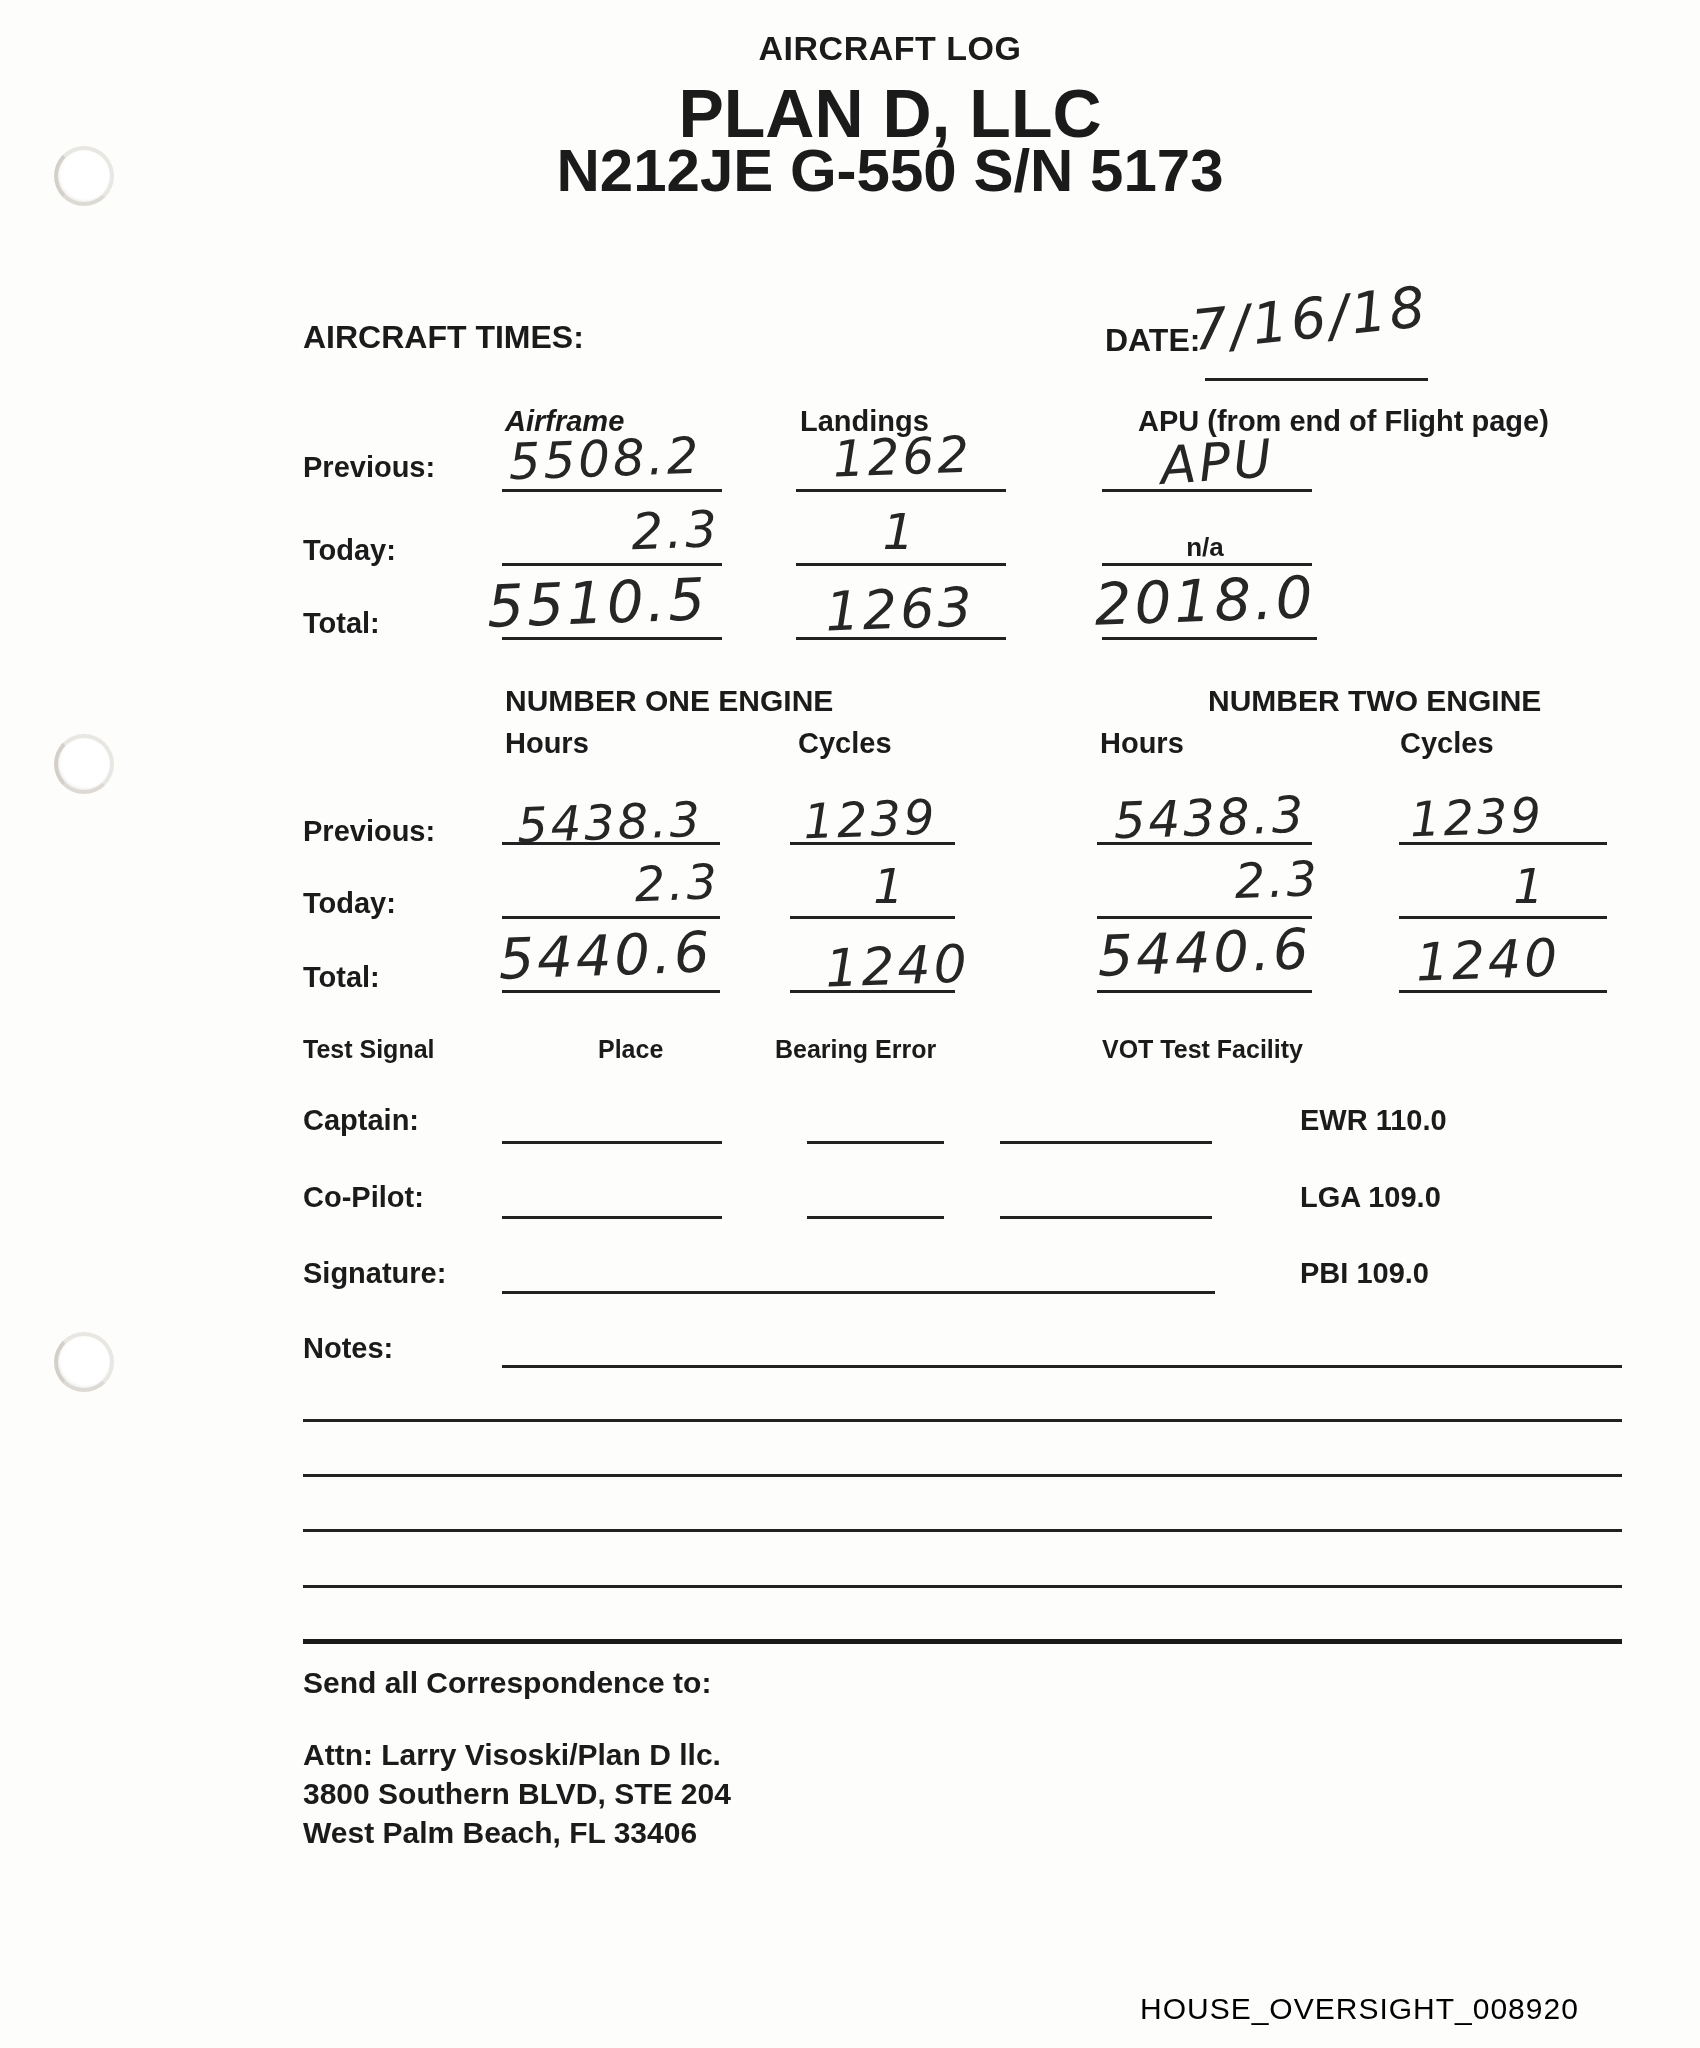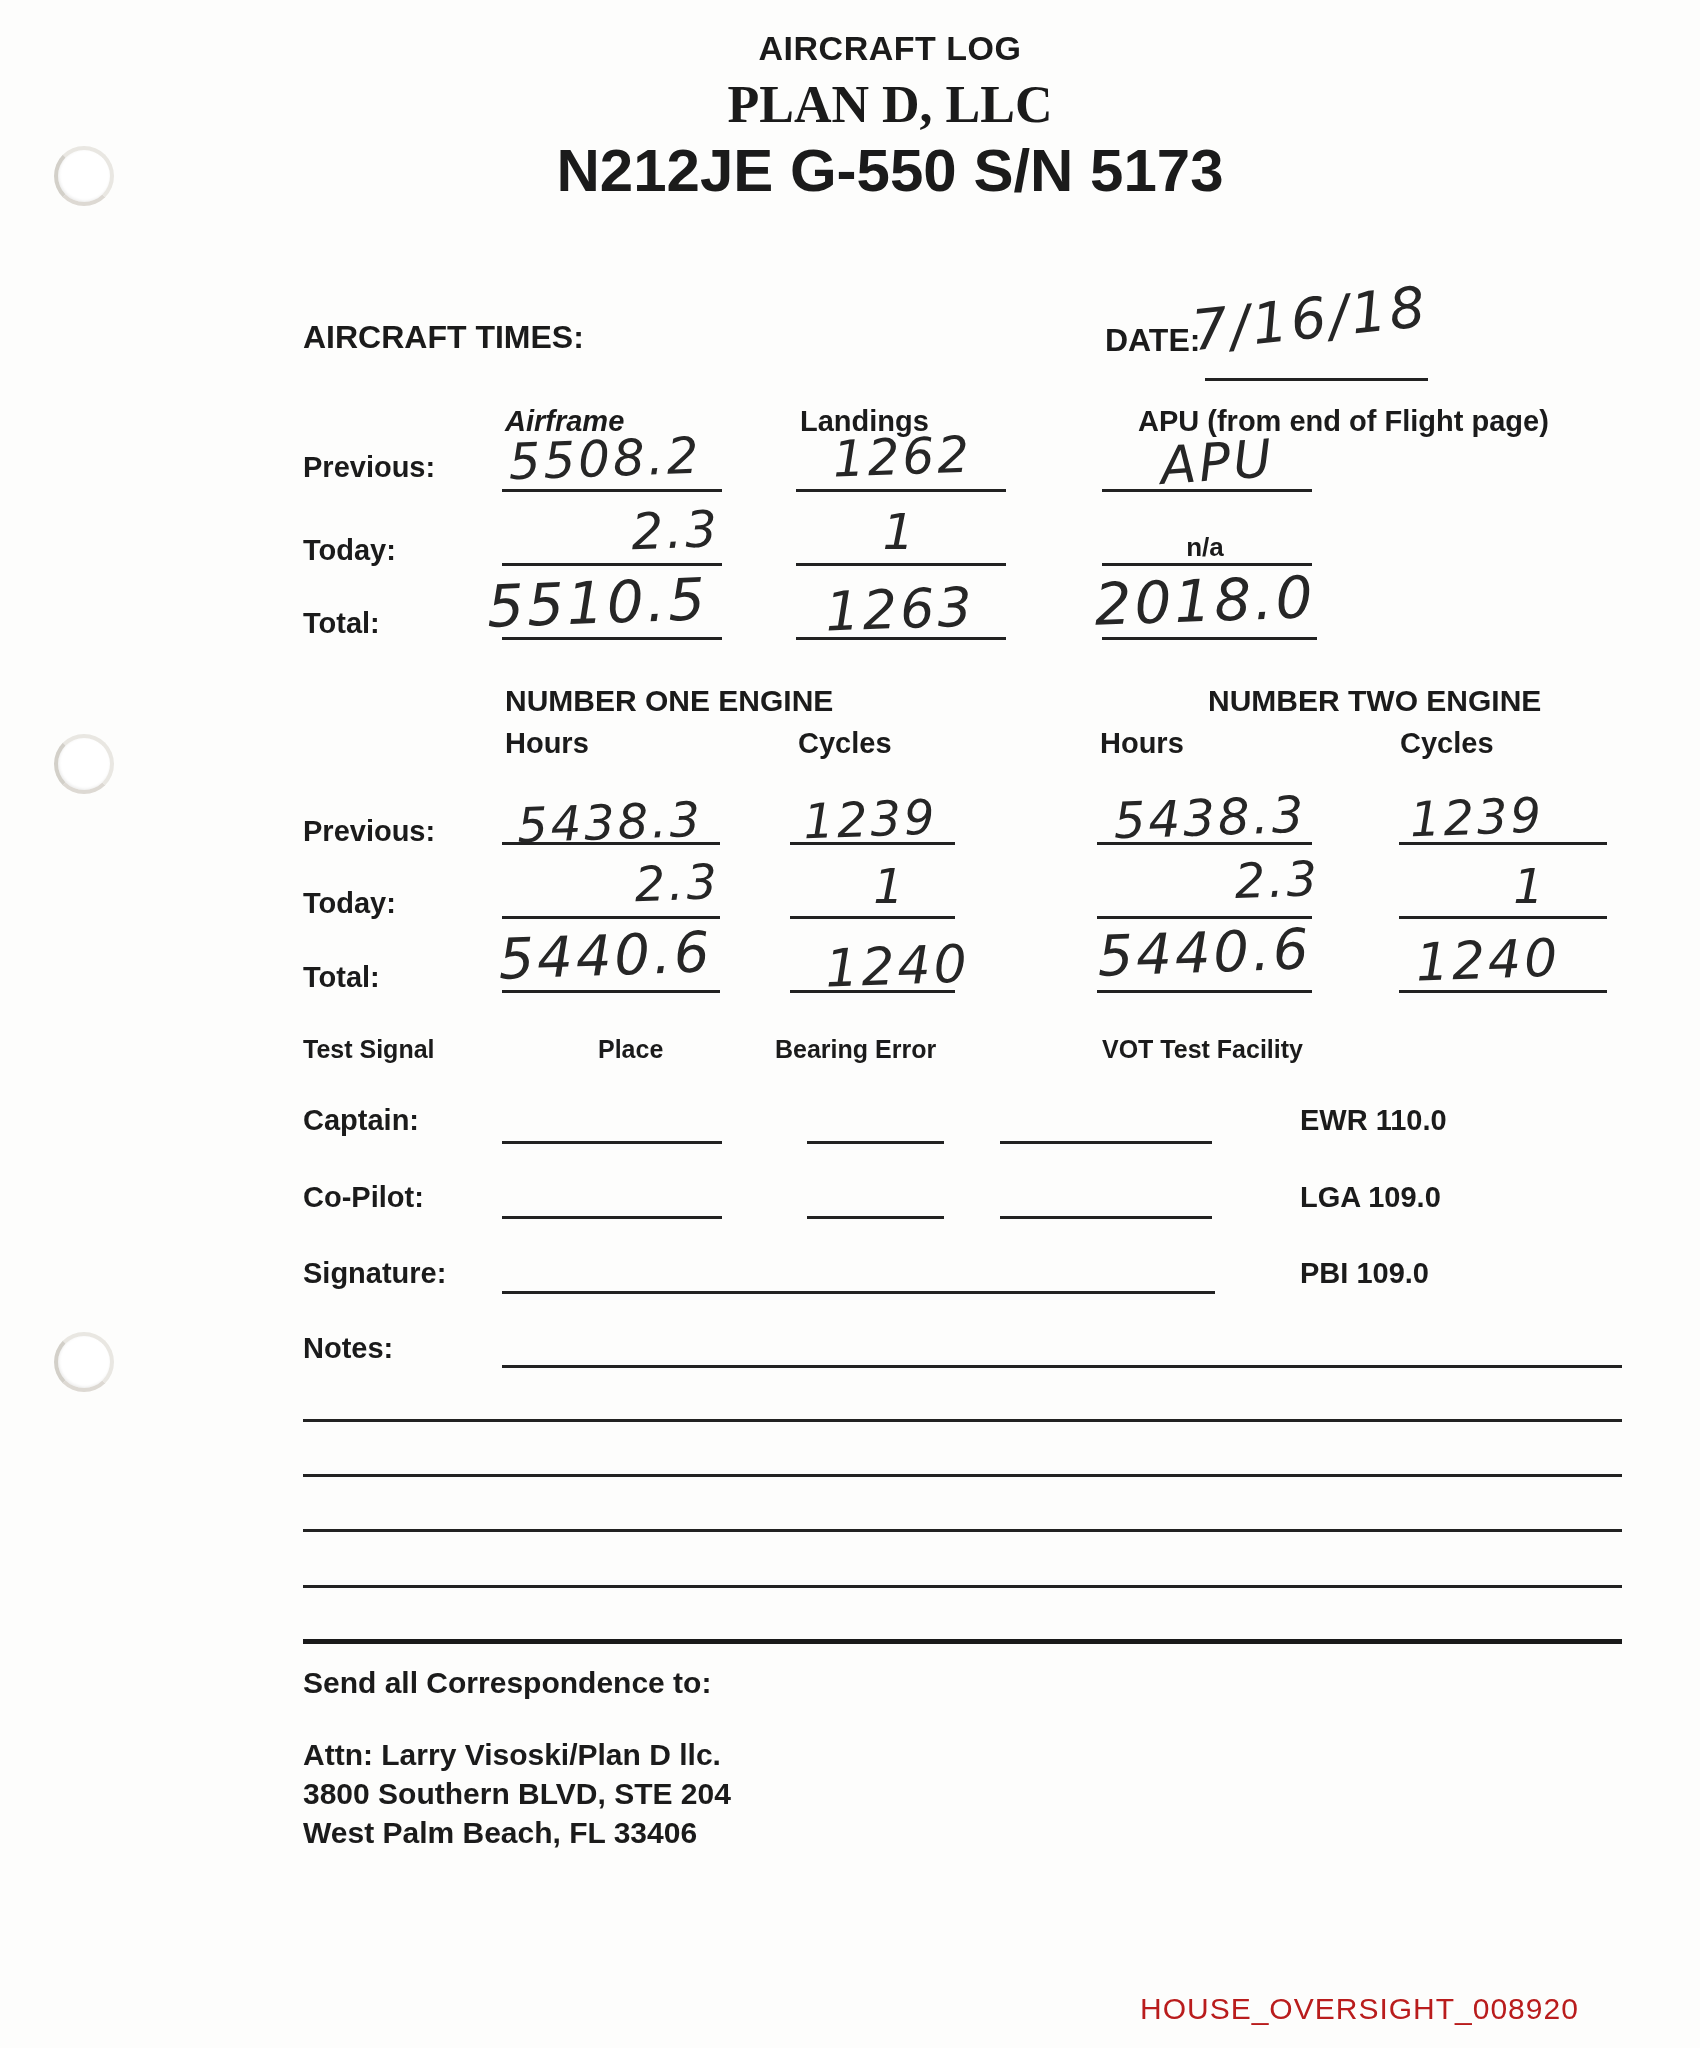--- a/index.html
+++ b/index.html
@@ -7,28 +7,28 @@
     position:relative;
     width:1700px;height:2048px;
     background:#fdfdfc;
     font-family:"Liberation Sans",sans-serif;
     color:#1b1b1b;
     overflow:hidden;
   }
   .abs{position:absolute;white-space:nowrap;line-height:1.1;}
   
   .title-sm{font-size:34px;font-weight:600;letter-spacing:.5px;}
-  .title-md{font-size:52px;font-weight:600;font-family:Liberation Serif, serif;}
+  .title-md{font-size:68px;font-weight:600;}
   .title-lg{font-size:60px;font-weight:700;}
   .sec{font-size:32px;font-weight:600;}
   .lbl{font-size:29px;font-weight:600;}
   .hdrb{font-size:25px;font-weight:700;}
   .small-print{font-size:26px;font-weight:600;}
   .centered{text-align:center;}
-  .bates{font-size:30px;font-weight:400;letter-spacing:1px;color:#b91c1c;}
+  .bates{font-size:30px;font-weight:400;letter-spacing:1px;color:#000000;}
   
   .hw{
     font-family:"DejaVu Sans",sans-serif;
     font-style:italic;
     color:#262626;
     letter-spacing:3px;
     text-align:center;
   }
   .r-2{transform:rotate(-2deg);}
   .r-4{transform:rotate(-4deg);}

